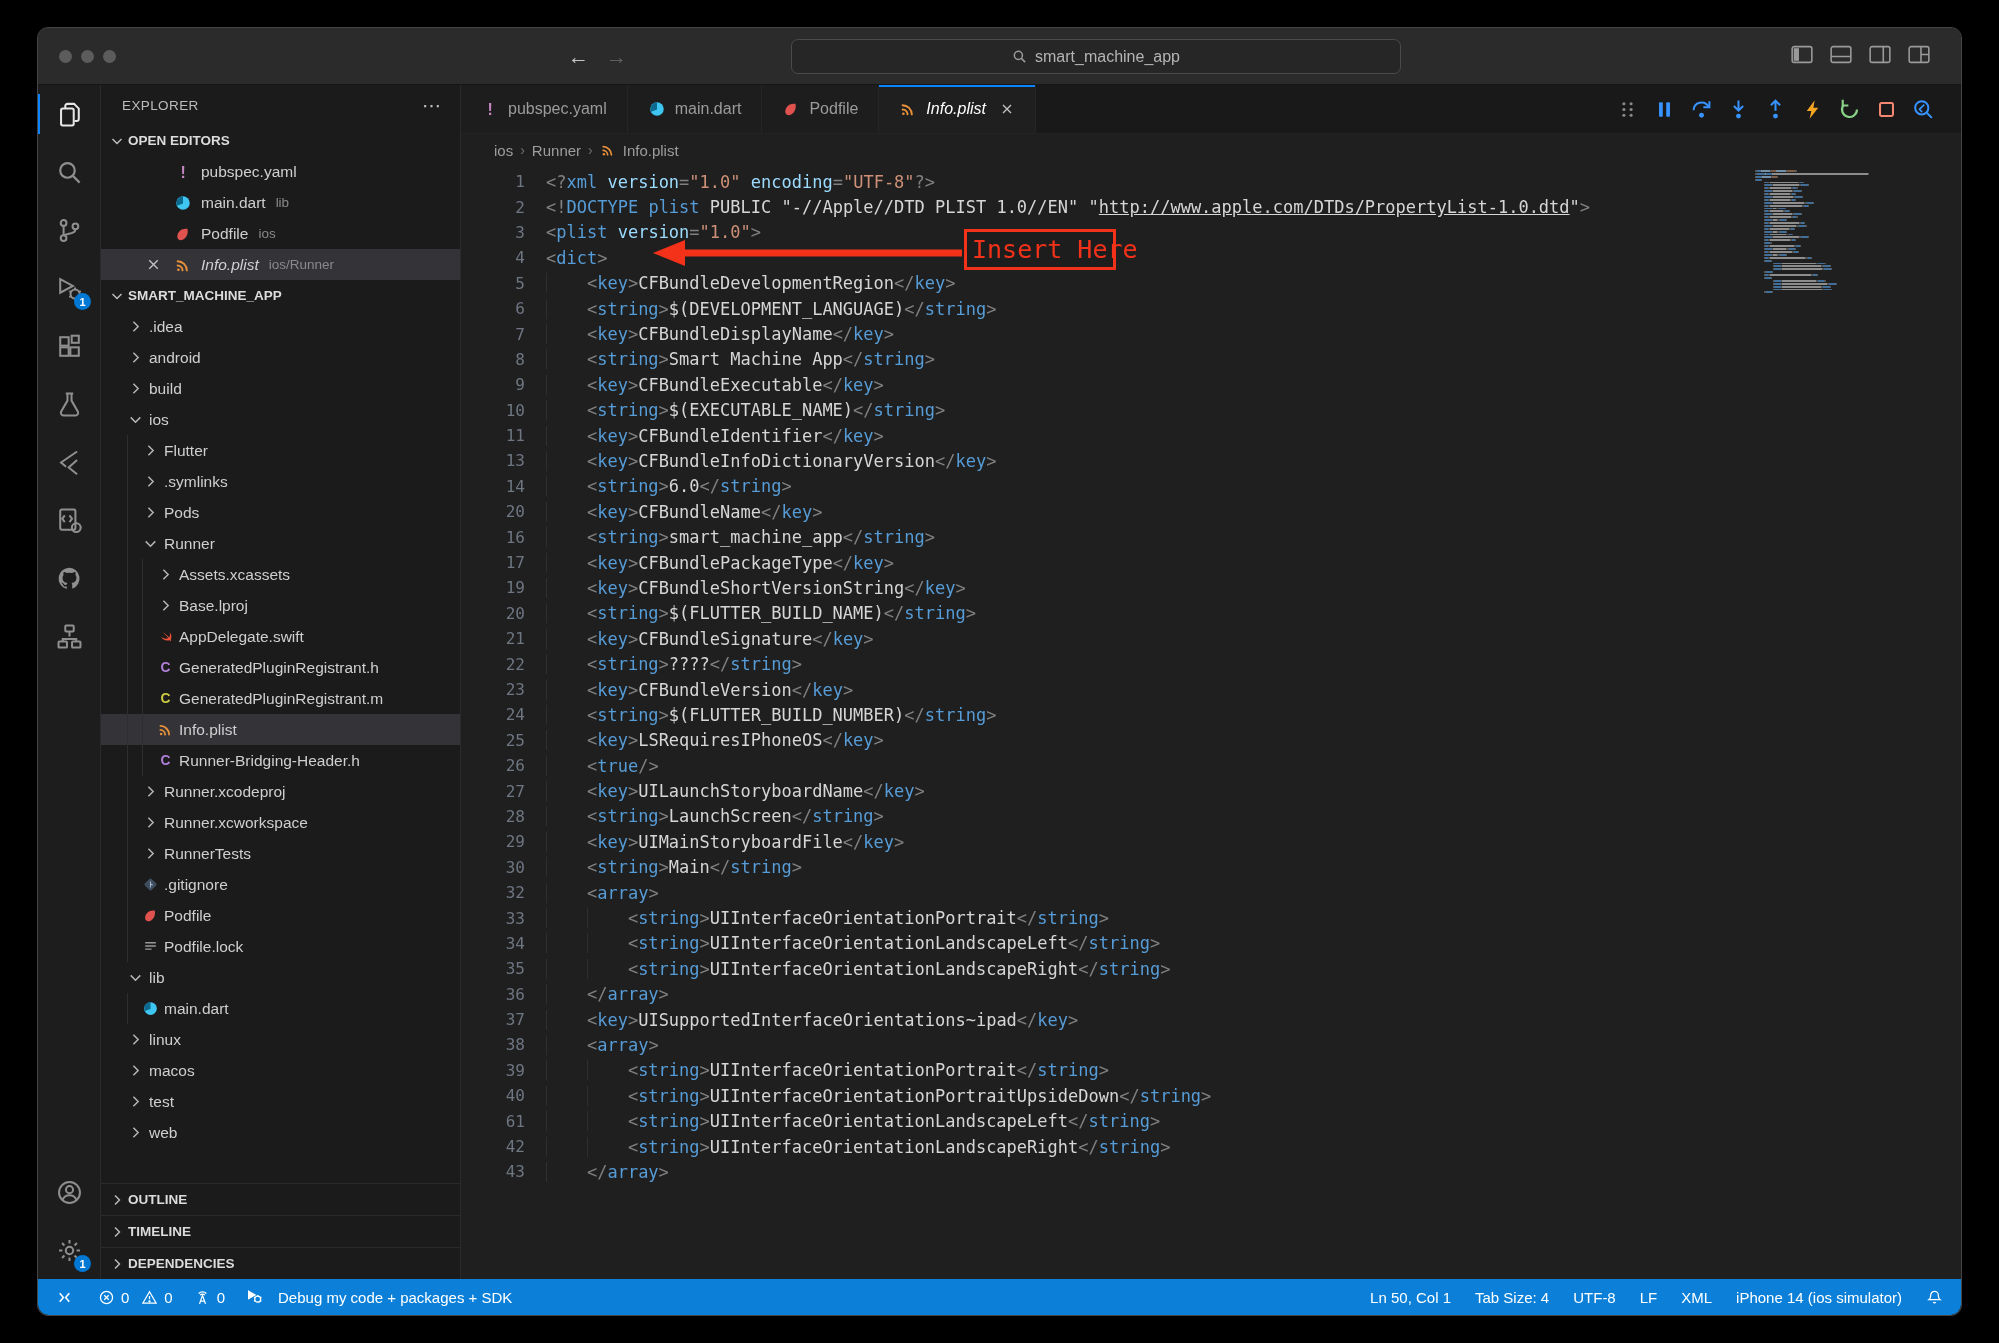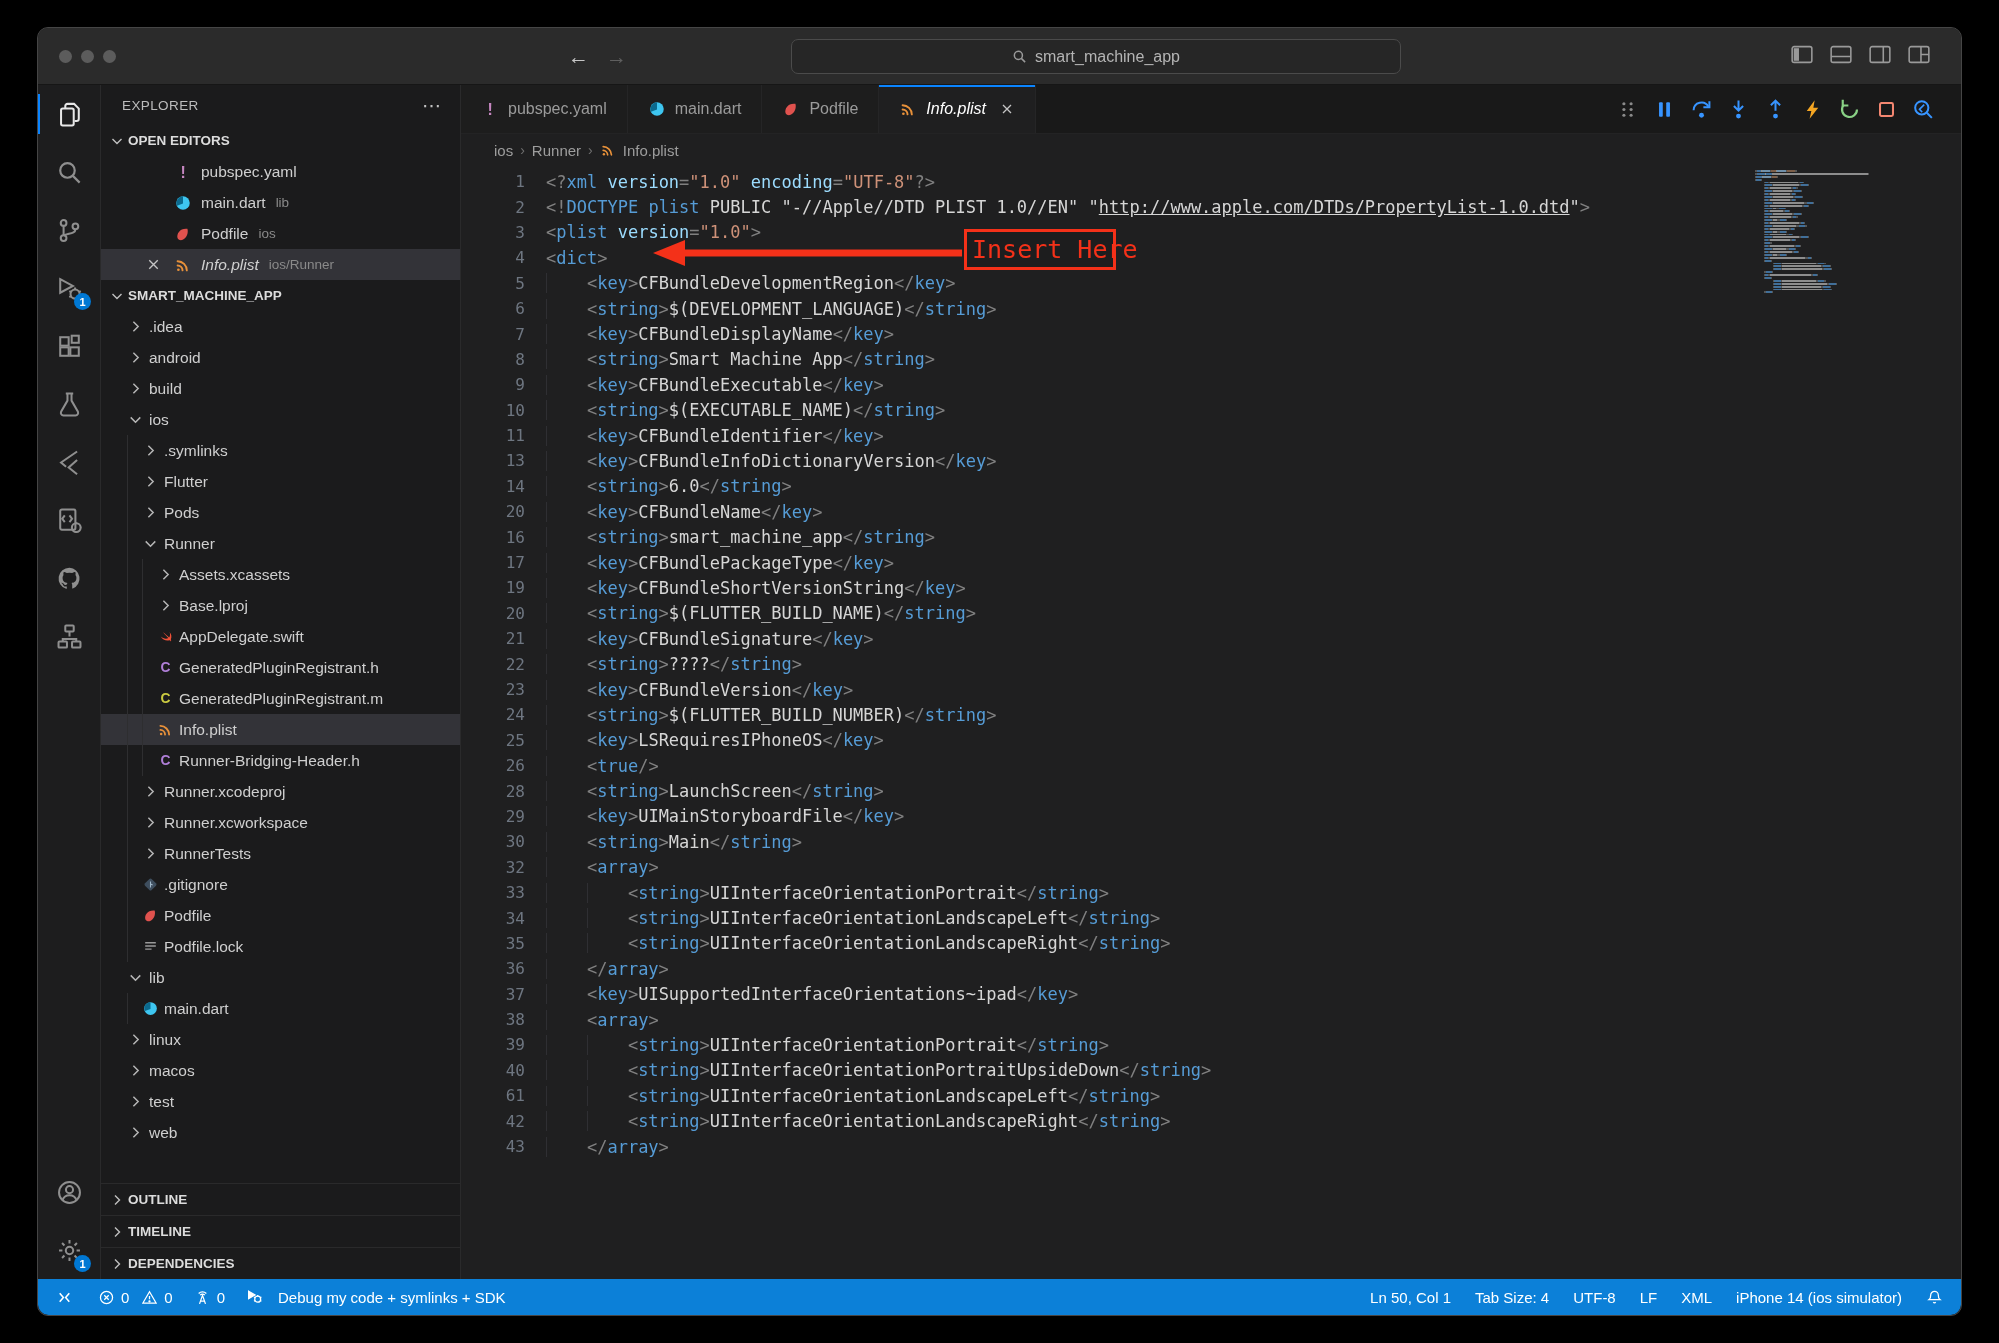--- a/index.html
+++ b/index.html
@@ -359,30 +359,30 @@
             </span>
             <span>ios</span>
           </div>
           <div class="t-row">
             <span class="tguide"></span>
             <span class="t-slot">
               <svg viewBox="0 0 16 16" fill="none" stroke="currentColor" stroke-width="1.4">
                 <path d="M6 3.5L10.5 8 6 12.5"></path>
               </svg>
             </span>
+            <span>Flutter</span>
+          </div>
+          <div class="t-row">
+            <span class="tguide"></span>
+            <span class="t-slot">
+              <svg viewBox="0 0 16 16" fill="none" stroke="currentColor" stroke-width="1.4">
+                <path d="M6 3.5L10.5 8 6 12.5"></path>
+              </svg>
+            </span>
             <span>.symlinks</span>
-          </div>
-          <div class="t-row">
-            <span class="tguide"></span>
-            <span class="t-slot">
-              <svg viewBox="0 0 16 16" fill="none" stroke="currentColor" stroke-width="1.4">
-                <path d="M6 3.5L10.5 8 6 12.5"></path>
-              </svg>
-            </span>
-            <span>Flutter</span>
           </div>
           <div class="t-row">
             <span class="tguide"></span>
             <span class="t-slot">
               <svg viewBox="0 0 16 16" fill="none" stroke="currentColor" stroke-width="1.4">
                 <path d="M6 3.5L10.5 8 6 12.5"></path>
               </svg>
             </span>
             <span>Pods</span>
           </div>
@@ -783,20 +783,24 @@
             </div>
             <div class="cline">
               <span class="ln">25</span>
               <span class="lc"><span class="eguide"></span><span style="white-space:pre"><span class="tok-p">&lt;</span><span class="tok-t">key</span><span class="tok-p">&gt;</span><span class="tok-x">LSRequiresIPhoneOS</span><span class="tok-p">&lt;/</span><span class="tok-t">key</span><span class="tok-p">&gt;</span></span></span>
             </div>
             <div class="cline">
               <span class="ln">26</span>
               <span class="lc"><span class="eguide"></span><span style="white-space:pre"><span class="tok-p">&lt;</span><span class="tok-t">true</span><span class="tok-p">/&gt;</span></span></span>
             </div>
             <div class="cline">
+              <span class="ln">27</span>
+              <span class="lc"><span class="eguide"></span><span style="white-space:pre"><span class="tok-p">&lt;</span><span class="tok-t">key</span><span class="tok-p">&gt;</span><span class="tok-x">UILaunchStoryboardName</span><span class="tok-p">&lt;/</span><span class="tok-t">key</span><span class="tok-p">&gt;</span></span></span>
+            </div>
+            <div class="cline">
               <span class="ln">28</span>
               <span class="lc"><span class="eguide"></span><span style="white-space:pre"><span class="tok-p">&lt;</span><span class="tok-t">string</span><span class="tok-p">&gt;</span><span class="tok-x">LaunchScreen</span><span class="tok-p">&lt;/</span><span class="tok-t">string</span><span class="tok-p">&gt;</span></span></span>
             </div>
             <div class="cline">
               <span class="ln">29</span>
               <span class="lc"><span class="eguide"></span><span style="white-space:pre"><span class="tok-p">&lt;</span><span class="tok-t">key</span><span class="tok-p">&gt;</span><span class="tok-x">UIMainStoryboardFile</span><span class="tok-p">&lt;/</span><span class="tok-t">key</span><span class="tok-p">&gt;</span></span></span>
             </div>
             <div class="cline">
               <span class="ln">30</span>
               <span class="lc"><span class="eguide"></span><span style="white-space:pre"><span class="tok-p">&lt;</span><span class="tok-t">string</span><span class="tok-p">&gt;</span><span class="tok-x">Main</span><span class="tok-p">&lt;/</span><span class="tok-t">string</span><span class="tok-p">&gt;</span></span></span>
@@ -1267,21 +1271,21 @@
           <span>0</span>
         </span>
         <span class="sb-item">
           <span style="display:flex;width:18px;height:18px">
             <svg viewBox="0 0 16 16" fill="none" stroke="currentColor" stroke-width="1.2">
               <path d="M2.5 3l6 3.5-6 3.5z" fill="currentColor"></path>
               <circle cx="11" cy="10.5" r="2.8"></circle>
               <path d="M11 7.7V6.5M8.8 9.2l-1.3-.7M8.8 11.8l-1.3.7M13.2 9.2l1.3-.7M13.2 11.8l1.3.7"></path>
             </svg>
           </span>
-          <span style="margin-left:8px">Debug my code + symlinks + SDK</span>
+          <span style="margin-left:8px">Debug my code + packages + SDK</span>
         </span>
       </div>
     <div class="sb-right" id="sb-right">
         <span class="sb-item">
           <span>Ln 50, Col 1</span>
         </span>
         <span class="sb-item">
           <span>Tab Size: 4</span>
         </span>
         <span class="sb-item">

